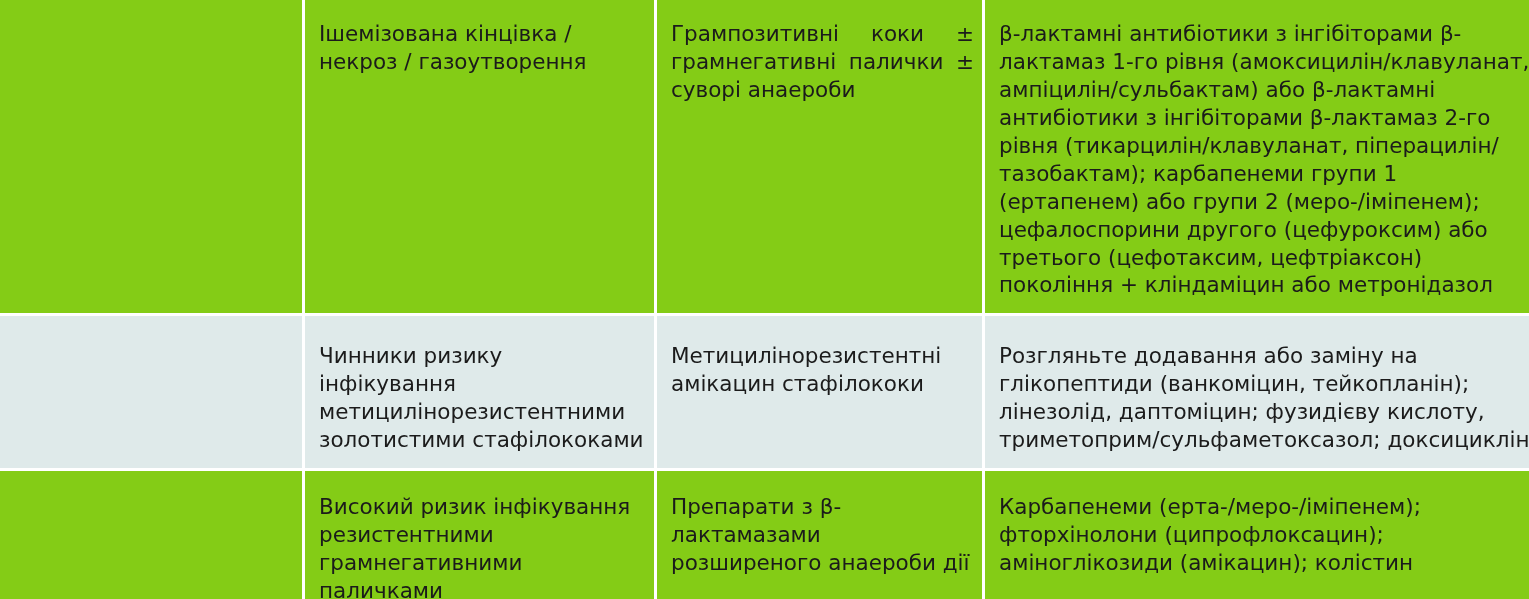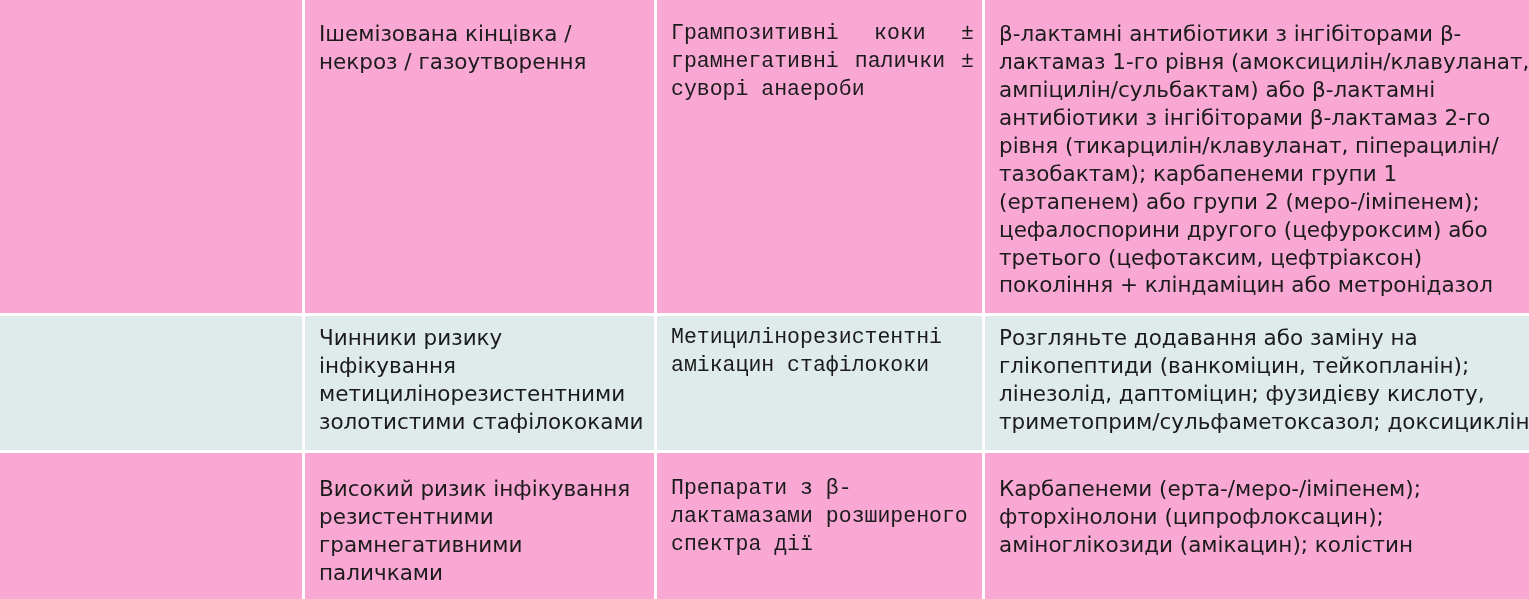--- a/index.html
+++ b/index.html
@@ -15,32 +15,32 @@
   }
   .table {
     width: 1529px;
     border-collapse: collapse;
     table-layout: fixed;
   }
   .table tr {
     vertical-align: top;
   }
   .row-light td {
-    background: #f9a8d4;
+    background: #84cc16;
   }
   .row-blue td {
     background: #dfeaea;
   }
   td {
     padding: 0;
     border: none;
   }
   .col-1 { width: 302px; }
   .col-2 { width: 349px; }
-  .col-3 { width: 325px; font-family: Liberation Mono, monospace; }
+  .col-3 { width: 325px; }
   .col-4 { width: 553px; }
 
   .cell {
     padding: 18px 12px 14px 12px;
     font-size: 21.5px;
     line-height: 1.30;
     color: #1b1b1b;
     box-sizing: border-box;
   }
   .cell.empty {
@@ -62,21 +62,21 @@
     text-align: justify;
     text-align-last: left;
   }
   .sep-left {
     border-left: 3px solid #ffffff;
   }
   .row-sep td {
     border-top: 3px solid #ffffff;
   }
   .r1 .cell { padding-top: 20px; }
-  .r2 .cell { padding-top: 8px; }
+  .r2 .cell { padding-top: 26px; }
   .r3 .cell { padding-top: 22px; }
 </style>
 </head>
 <body>
 
 <table class="table">
   <tbody>
     <tr class="row-light r1">
       <td class="col-1">
         <div class="cell empty"></div>
@@ -106,20 +106,20 @@
       </td>
     </tr>
     <tr class="row-light row-sep r3">
       <td class="col-1">
         <div class="cell empty"></div>
       </td>
       <td class="col-2 sep-left">
         <div class="cell">Високий ризик інфікування резистентними грамнегативними паличками</div>
       </td>
       <td class="col-3 sep-left">
-        <div class="cell">Препарати з β-лактамазами розширеного спектра дії</div>
+        <div class="cell">Препарати з β-лактамазами розширеного анаероби дії</div>
       </td>
       <td class="col-4 sep-left">
         <div class="cell">Карбапенеми (ерта-/меро-/іміпенем); фторхінолони (ципрофлоксацин); аміноглікозиди (амікацин); колістин</div>
       </td>
     </tr>
   </tbody>
 </table>
 
 </body></html>

